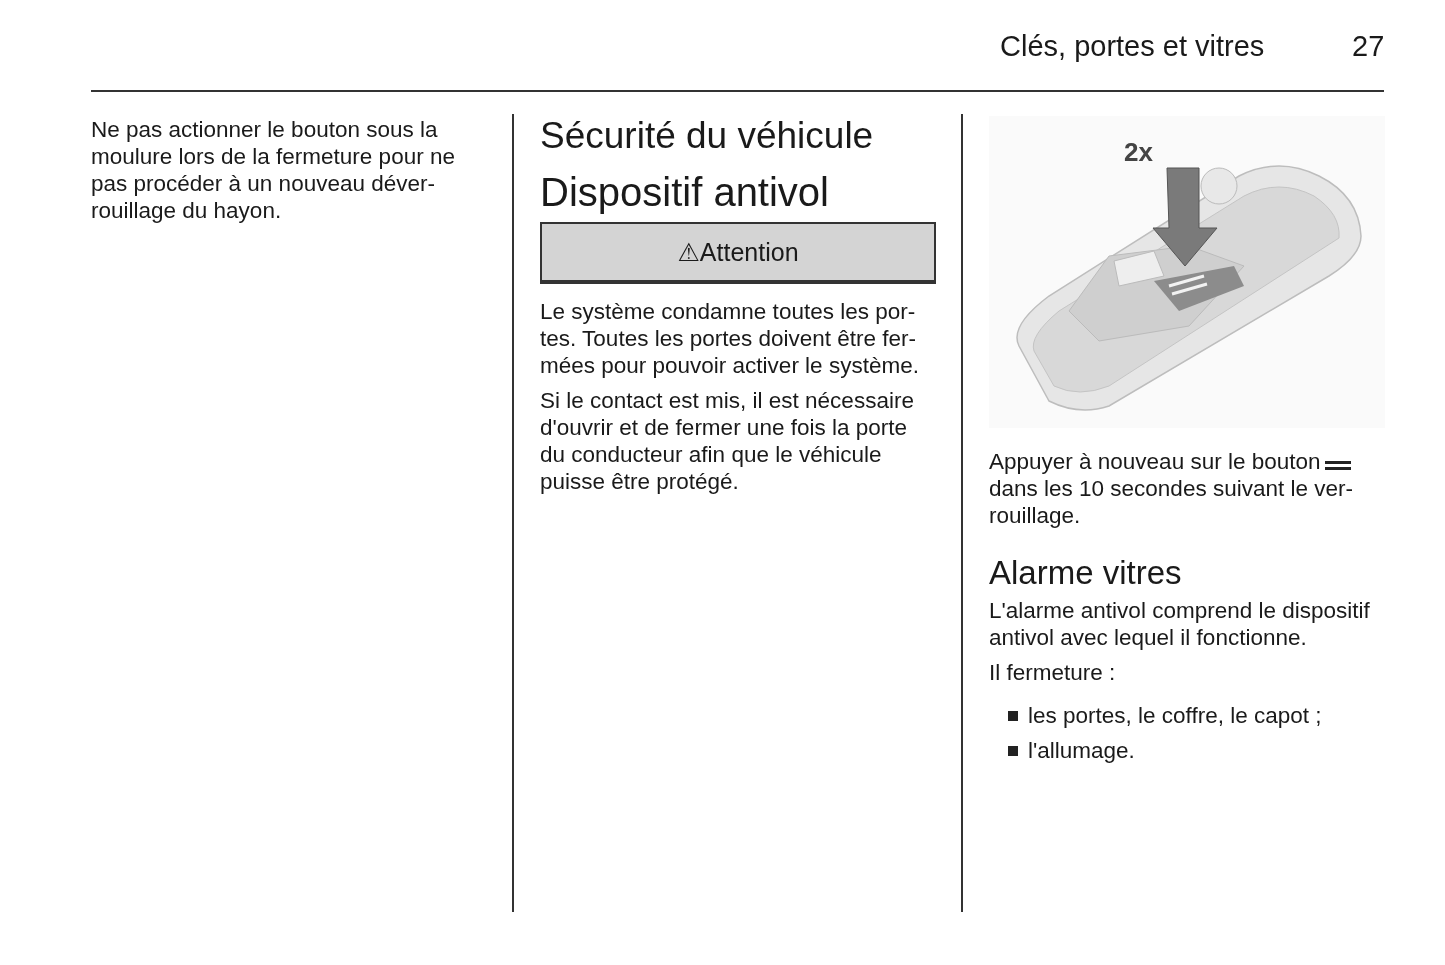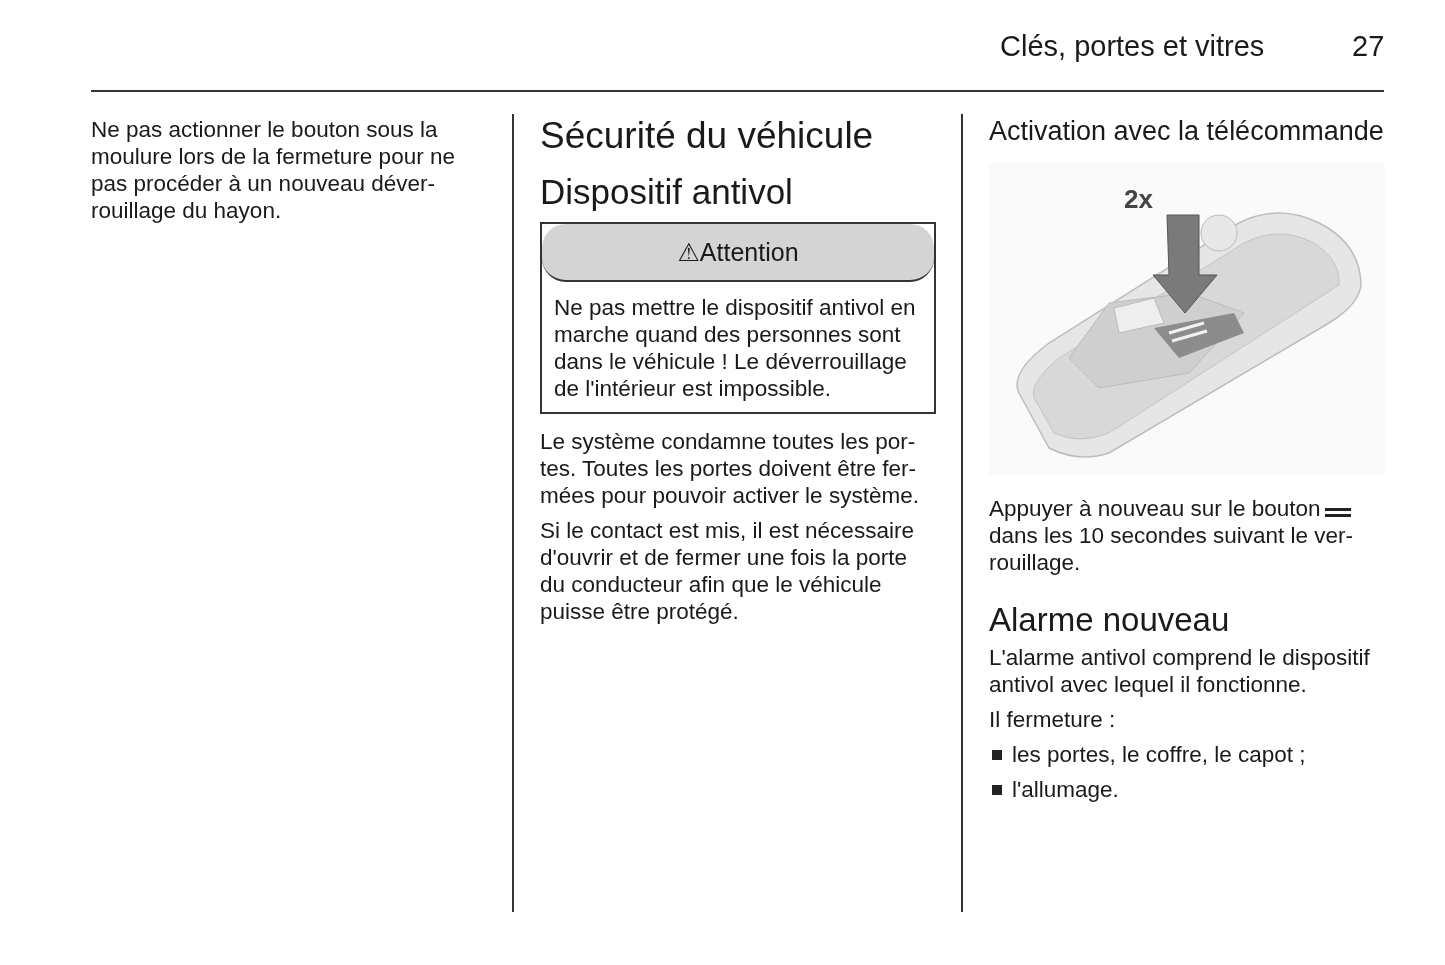--- a/index.html
+++ b/index.html
@@ -8,29 +8,29 @@
   .header-title { position:absolute; left:1000px; top:30px; font-size:29px;text-align:right; }
   .header-page { position:absolute; left:1352px; top:30px; font-size:29px; }
   .header-rule { position:absolute; left:91px; top:90px; width:1293px; height:2px; background:#333; }
   .vrule { position:absolute; top:114px; width:2px; height:798px; background:#333; }
   .col { position:absolute; top:116px; font-size:22.5px; line-height:27px; }
   .col p { margin:0 0 8px 0; }
   .col1 { left:91px; width:400px; }
   .col2 { left:540px; width:396px; }
   .col3 { left:989px; width:396px; }
   h1 { font-weight:normal; font-size:37px; margin:0 0 18px 0; line-height:40px; }
-  h2 { font-weight:normal; font-size:35px; margin:0 0 12px 0; line-height:36px; }
+  h2 { font-weight:normal; font-size:40px; margin:0 0 12px 0; line-height:36px; }
   h3 { font-weight:normal; font-size:27px; margin:0 0 16px 0; line-height:31px; }
   .h2b { font-size:33px; margin:26px 0 6px 0; line-height:36px; }
   .warn { border:2px solid #333; margin:0 0 14px 0; }
   .warn-head { background:#d4d4d4; border-bottom:2px solid #333; text-align:center;
-               font-size:25px; height:56px; line-height:56px;border-radius:24px; }
+               font-size:25px; height:56px; line-height:56px; }
   .warn-body { padding:12px 12px 10px 12px; }
   .figure { width:396px; height:312px; margin:0 0 14px 0; }
-  ul { list-style:none; margin:0; padding:0; }
+  ul { list-style:none; margin:16px; padding:0; }
   li { position:relative; padding-left:23px; margin-bottom:8px; }
   li::before { content:""; position:absolute; left:3px; top:9px; width:10px; height:10px; background:#222; }
   .lockglyph { display:inline-block; width:26px; height:9px; border-top:3px solid #222; border-bottom:3px solid #222; box-sizing:border-box; vertical-align:-1px; margin-left:4px; }
 </style>
 </head>
 <body>
 
 <div class="header-title">Clés, portes et vitres</div>
 <div class="header-page">27</div>
 <div class="header-rule"></div>
@@ -41,42 +41,40 @@
   <p>Ne pas actionner le bouton sous la moulure lors de la fermeture pour ne pas procéder à un nouveau déver­rouillage du hayon.</p>
 </div>
 
 <div class="col col2">
   <h1>Sécurité du véhicule</h1>
   <h2>Dispositif antivol</h2>
   <div class="warn">
     <div class="warn-head">
       <span>⚠</span><span>Attention</span>
     </div>
-    <div class="warn-body">Ne pas mettre le dispositif antivol en marche quand des personnes sont dans le véhicule ! Le déver­rouillage de l'intérieur est impos­sible.</div>
   </div>
   <p>Le système condamne toutes les por­tes. Toutes les portes doivent être fer­mées pour pouvoir activer le système.</p>
   <p>Si le contact est mis, il est nécessaire d'ouvrir et de fermer une fois la porte du conducteur afin que le véhicule puisse être protégé.</p>
 </div>
 
 <div class="col col3">
-  <h3>Activation avec la télécommande</h3>
   <svg class="figure" viewBox="0 0 396 312">
     <rect x="0" y="0" width="396" height="312" fill="#fafafa"></rect>
     <path d="M30 230 Q20 210 60 180 L250 60 Q290 40 330 60 Q370 80 372 120 Q372 140 340 160 L120 290 Q90 300 60 285 Z" fill="#e6e6e6" stroke="#bdbdbd" stroke-width="1.5"></path>
     <path d="M45 235 Q40 220 70 195 L255 80 Q290 62 325 80 Q352 98 350 122 L120 270 Q90 282 65 270 Z" fill="#d8d8d8" stroke="#c4c4c4"></path>
     <path d="M120 140 L200 130 L255 150 L200 210 L110 225 L80 195 Z" fill="#cfcfcf" stroke="#bbb"></path>
     <path d="M165 165 L245 150 L255 170 L190 195 Z" fill="#8c8c8c"></path>
     <path d="M125 145 L165 135 L175 160 L130 170 Z" fill="#eeeeee" stroke="#bbb"></path>
     <line x1="180" y1="170" x2="215" y2="160" stroke="#f2f2f2" stroke-width="3"></line>
     <line x1="183" y1="178" x2="218" y2="168" stroke="#f2f2f2" stroke-width="3"></line>
     <circle cx="230" cy="70" r="18" fill="#e8e8e8" stroke="#bbb"></circle>
     <path d="M178 52 L210 52 L210 112 L228 112 L196 150 L164 112 L180 112 Z" fill="#7a7a7a" stroke="#555"></path>
     <text x="135" y="45" font-family="Liberation Sans, sans-serif" font-weight="bold" font-size="26" fill="#444">2x</text>
   </svg>
   <p><span>Appuyer à nouveau sur le bouton</span><span class="lockglyph"></span> <span>dans les 10 secondes suivant le ver­rouillage.</span></p>
-  <h2 class="h2b">Alarme nouveau</h2>
+  <h2 class="h2b">Alarme vitres</h2>
   <p>L'alarme antivol comprend le disposi­tif antivol avec lequel il fonctionne.</p>
   <p>Il fermeture :</p>
   <ul>
     <li>les portes, le coffre, le capot ;</li>
     <li>l'allumage.</li>
   </ul>
 </div>
 
 </body></html>

